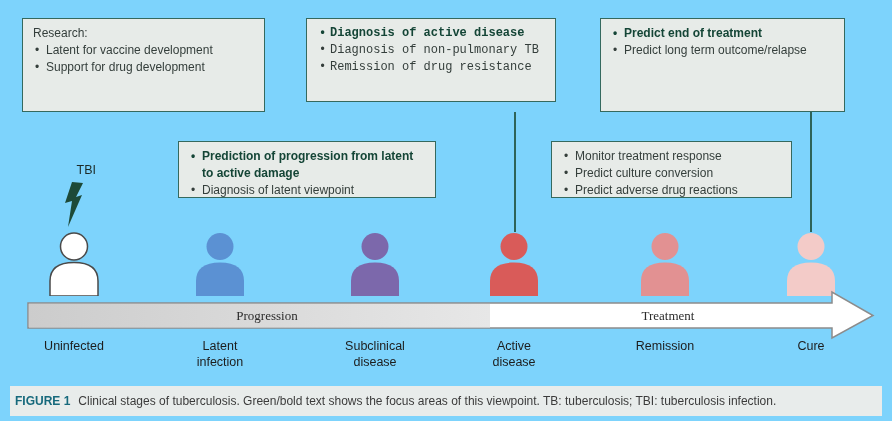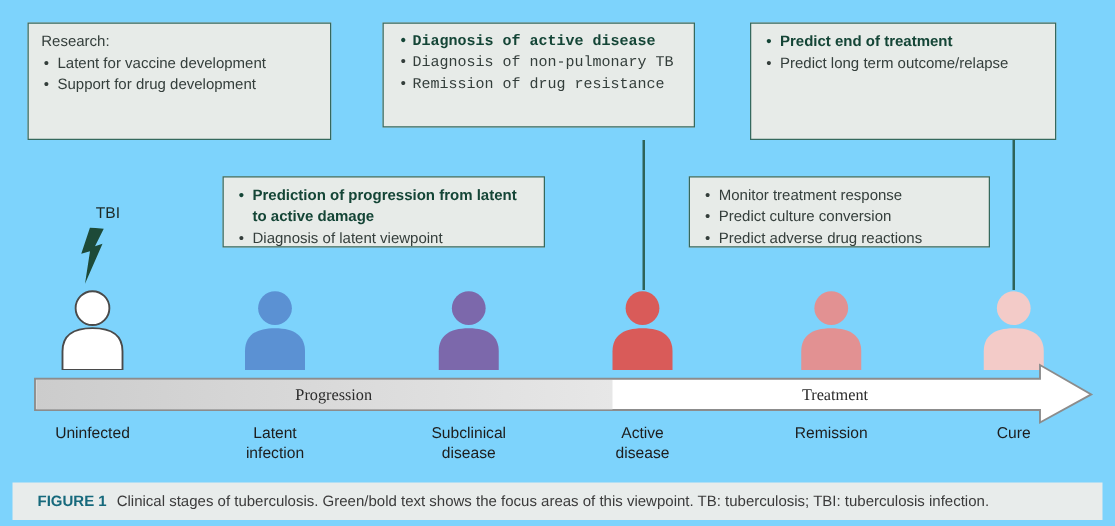--- a/index.html
+++ b/index.html
@@ -50,21 +50,21 @@
   #stage-label-0{left:19px;}  
   #stage-label-1{left:182px;} 
   #stage-label-2{left:337px;} 
   #stage-label-3{left:476px;} 
   #stage-label-4{left:610px;} 
   #stage-label-5{left:756px;} 
 
   
   #caption-bar{position:absolute;left:10px;top:386px;width:872px;height:30px;
                background:#e8eceb;display:flex;align-items:center;
-               padding-left:20px;box-sizing:border-box;font-size:12px;color:#3b3b3b;
+               padding-left:5px;box-sizing:border-box;font-size:12px;color:#3b3b3b;
                white-space:nowrap;text-align:right;}
   #caption-bar .fig-label{font-weight:bold;color:#16697c;margin-right:8px;}
 </style>
 </head>
 <body>
 
 <div id="figure">
 
   <div class="connector" id="connector-active"></div>
   <div class="connector" id="connector-cure"></div>

